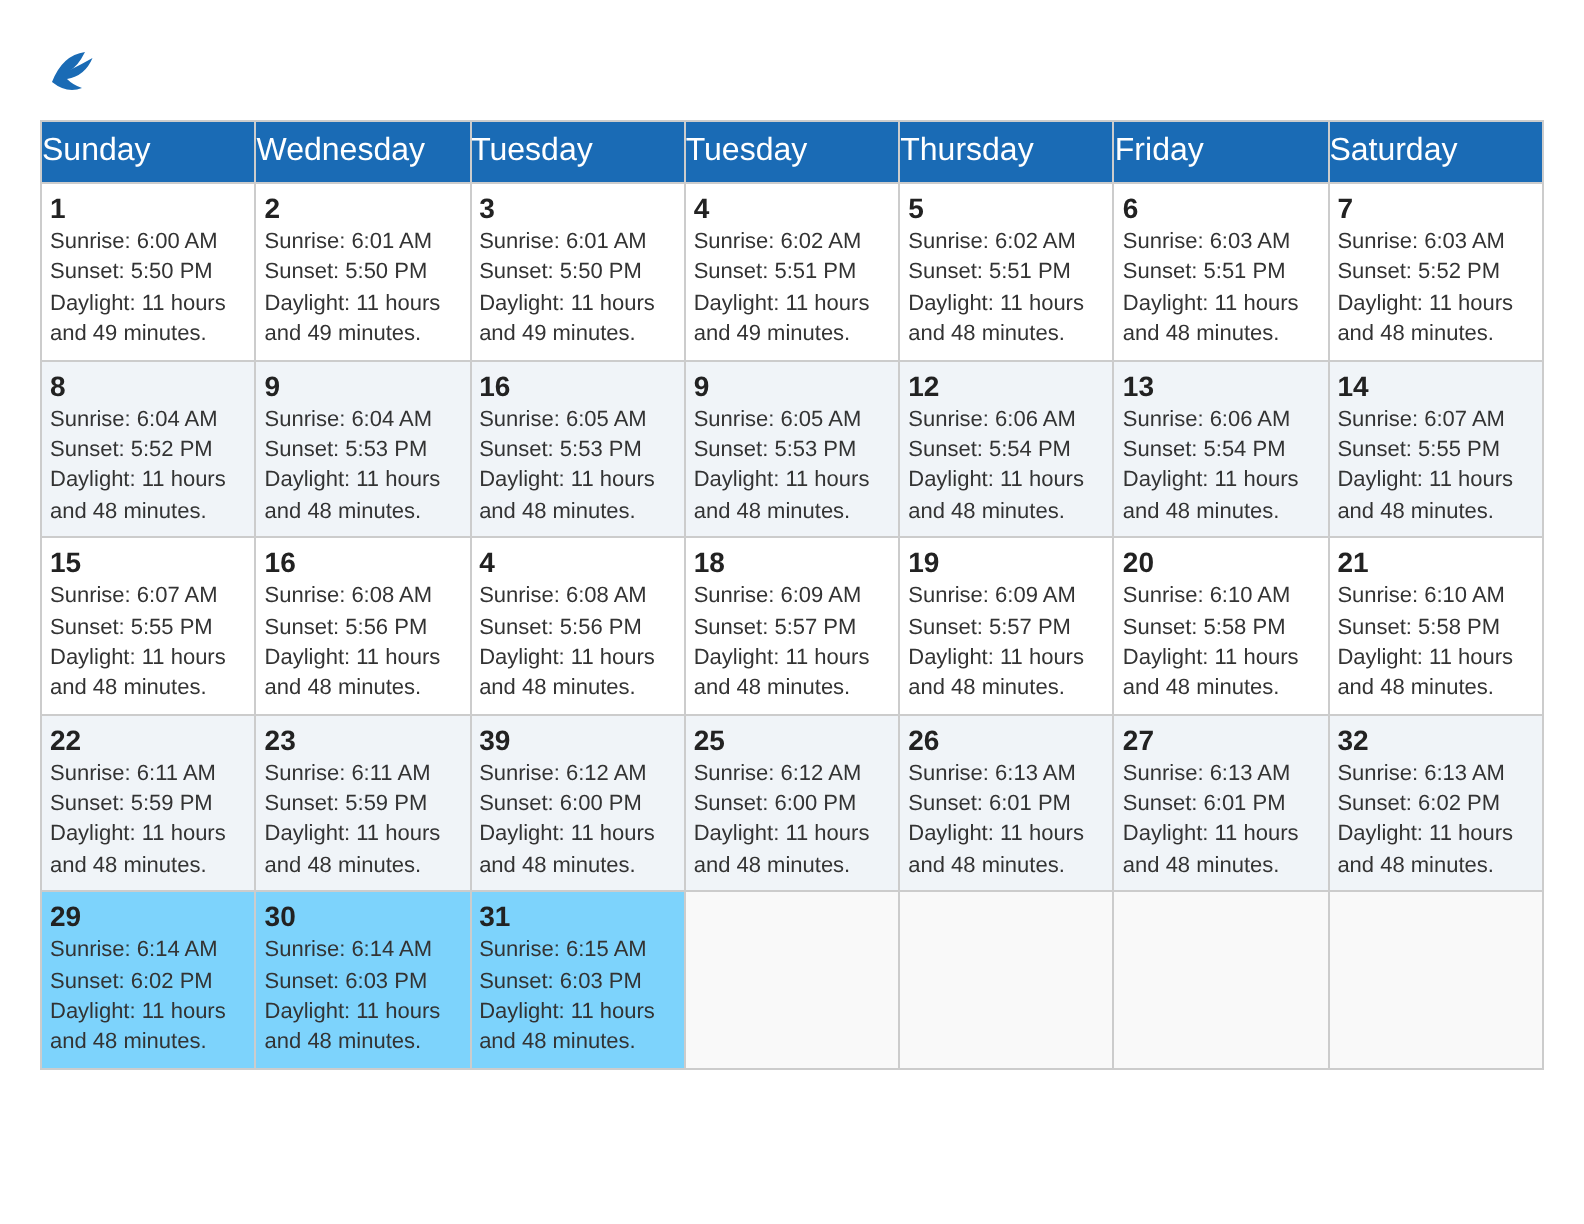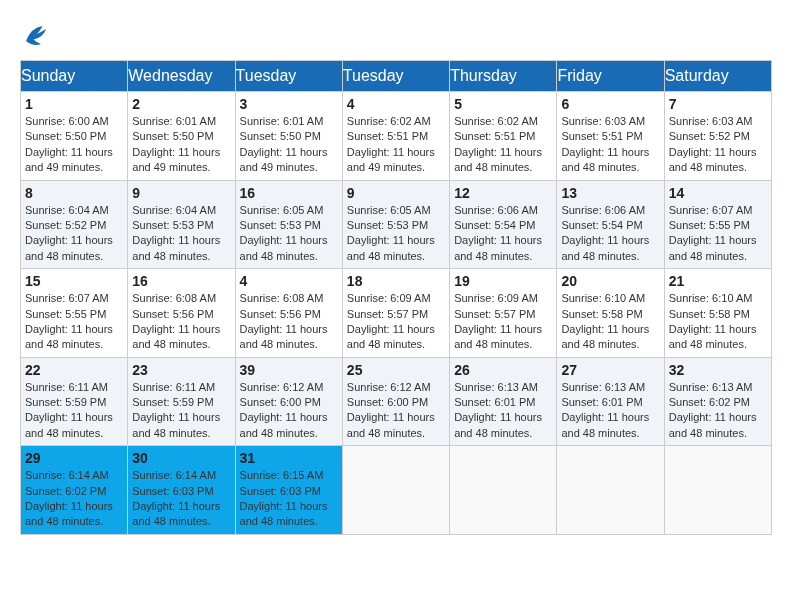--- a/index.html
+++ b/index.html
@@ -79,21 +79,21 @@
     }
     .day-info {
       color: #333;
       line-height: 1.4;
       font-size: 11px;
     }
     .empty-cell {
       background: #f9f9f9 !important;
     }
     .calendar tr:last-child td {
-      background: #0ea5e9;
+      background: #7dd3fc;
     }
     .calendar tr:last-child td.empty-cell {
       background: #f9f9f9;
     }
   </style>
 </head>
 <body>
 
 <div class="header">
   <div class="logo">

